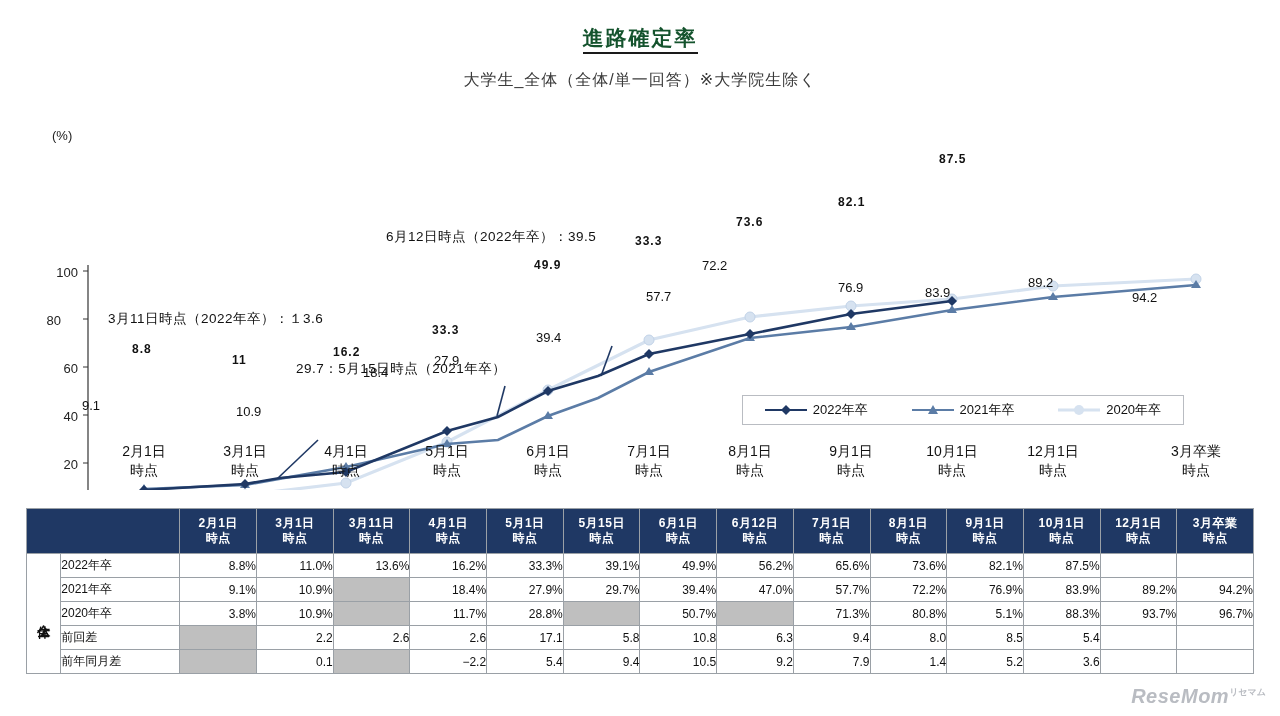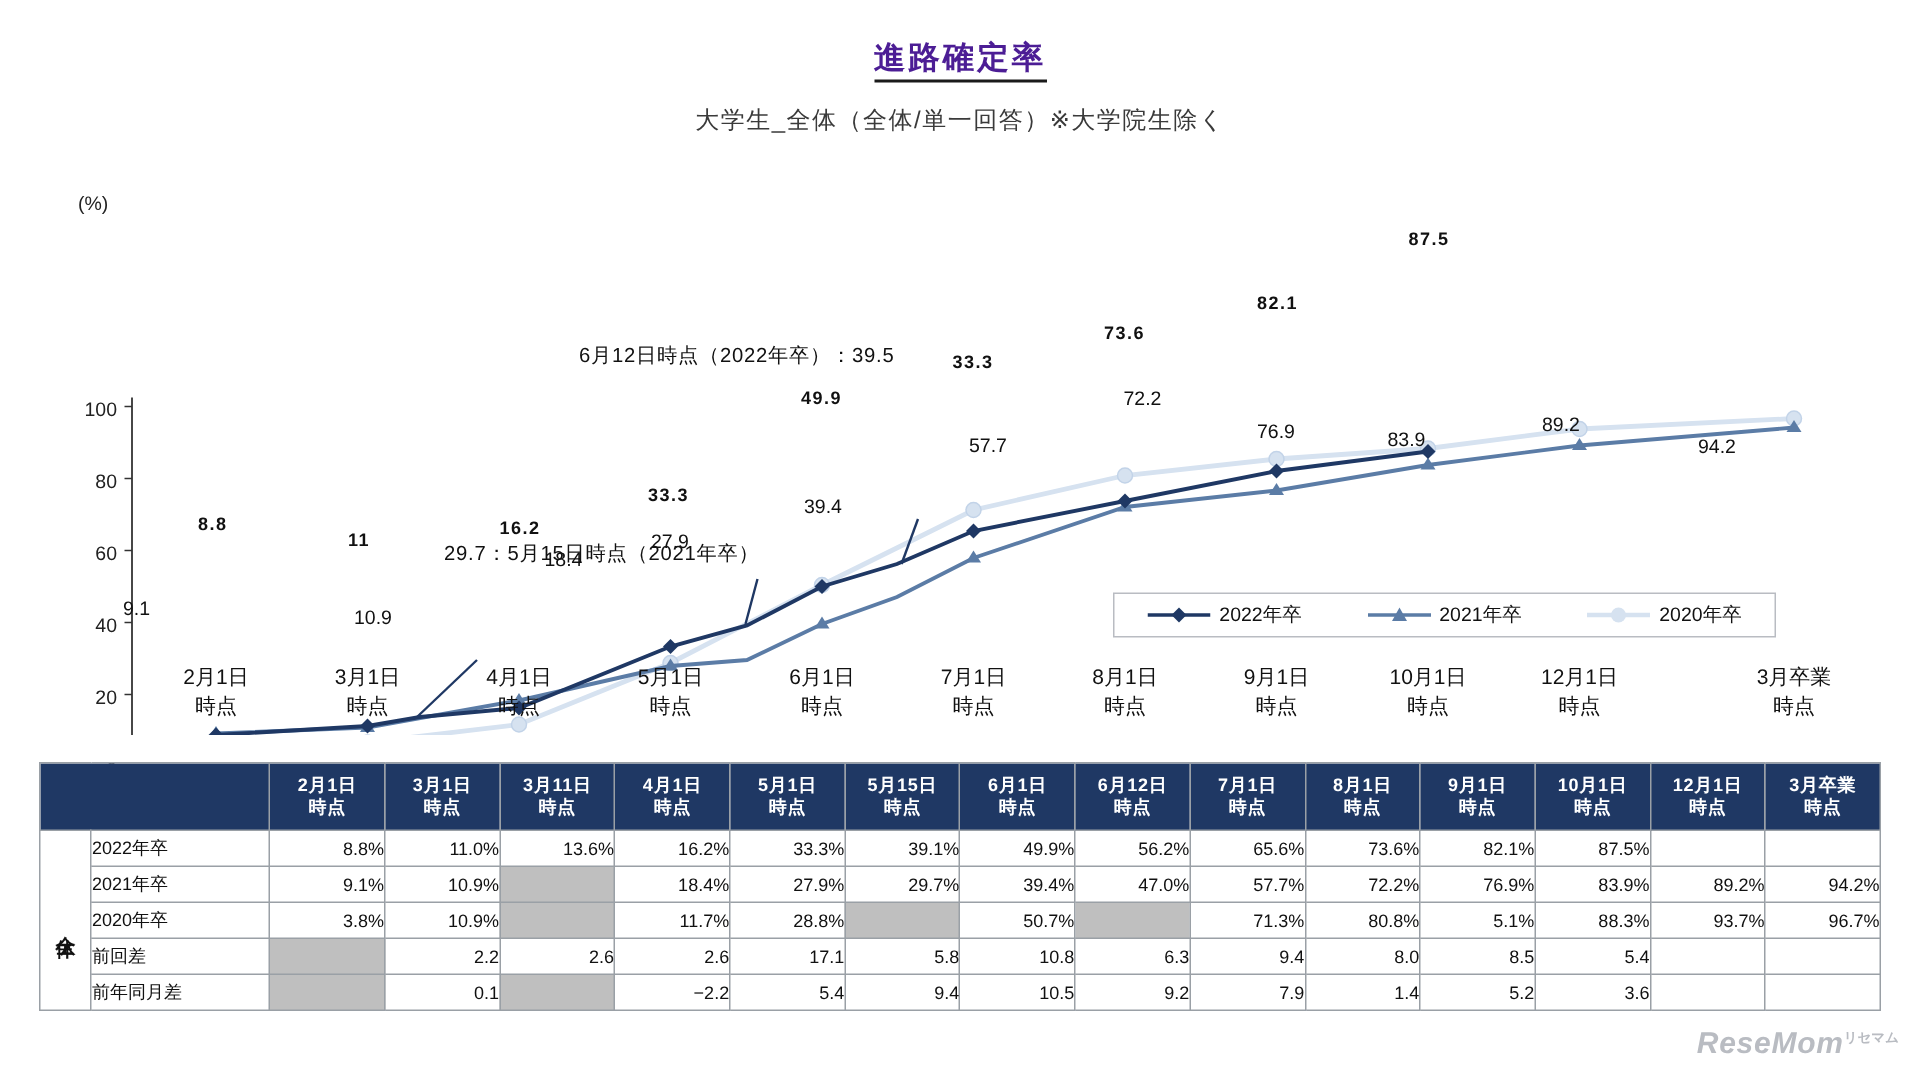--- a/index.html
+++ b/index.html
@@ -1,20 +1,20 @@
 <!DOCTYPE html>
 <html><head>
 <meta charset="utf-8">
 <style>
   html,body{margin:0;padding:0;}
   body{width:1280px;height:716px;background:#ffffff;font-family:"Liberation Sans","DejaVu Sans",sans-serif;color:#231f20;position:relative;overflow:hidden;}
 
   .title{
     position:absolute;left:0;right:0;top:24px;text-align:center;
-    font-size:21px;font-weight:bold;color:#4c1d95;letter-spacing:2px;
+    font-size:21px;font-weight:bold;color:#14532d;letter-spacing:2px;
   }
   .title span{border-bottom:2px solid #1a1a1a;padding-bottom:3px;}
   .subtitle{
     position:absolute;left:0;right:0;top:70px;text-align:center;
     font-size:16px;color:#3a3a3a;letter-spacing:1px;
   }
 
   .chart-area{position:absolute;left:0;top:110px;width:1280px;height:380px;}
   .unit-label{position:absolute;left:52px;top:18px;font-size:13px;color:#222;}
 
@@ -71,21 +71,21 @@
 <body>
 
 <div class="title"><span>進路確定率</span></div>
 <div class="subtitle">大学生_全体（全体/単一回答）※大学院生除く</div>
 
 <div class="chart-area">
 
   <div class="unit-label">(%)</div>
 
   <div class="axis-y-label" style="left:48px;top:155px;">100</div>
-  <div class="axis-y-label" style="left:48px;top:203px;">80</div>
+  <div class="axis-y-label" style="left:31px;top:203px;">80</div>
   <div class="axis-y-label" style="left:48px;top:251px;">60</div>
   <div class="axis-y-label" style="left:48px;top:299px;">40</div>
   <div class="axis-y-label" style="left:48px;top:347px;">20</div>
   <div class="axis-y-label" style="left:48px;top:395px;">0</div>
 
   <svg class="plot" width="1280" height="380">
 
     <line x1="88" y1="155" x2="88" y2="401" stroke="#333" stroke-width="1.2"></line>
     <line x1="88" y1="401" x2="1236" y2="401" stroke="#333" stroke-width="1.2"></line>
 
@@ -164,26 +164,27 @@
   <div class="dlabel b" style="left:736px;top:105px;">73.6</div>
   <div class="dlabel b" style="left:838px;top:85px;">82.1</div>
   <div class="dlabel b" style="left:939px;top:42px;">87.5</div>
 
   <div class="dlabel" style="left:82px;top:288px;">9.1</div>
   <div class="dlabel" style="left:236px;top:294px;">10.9</div>
   <div class="dlabel" style="left:363px;top:255px;">18.4</div>
   <div class="dlabel" style="left:434px;top:243px;">27.9</div>
   <div class="dlabel" style="left:536px;top:220px;">39.4</div>
   <div class="dlabel" style="left:646px;top:179px;">57.7</div>
-  <div class="dlabel" style="left:749px;top:148px;">72.2</div>
+  <div class="dlabel" style="left:702px;top:148px;">72.2</div>
   <div class="dlabel" style="left:838px;top:170px;">76.9</div>
   <div class="dlabel" style="left:925px;top:175px;">83.9</div>
   <div class="dlabel" style="left:1028px;top:165px;">89.2</div>
   <div class="dlabel" style="left:1132px;top:180px;">94.2</div>
 
+  <div class="anno" style="left:108px;top:200px;">3月11日時点（2022年卒）：１3.6</div>
   <div class="anno" style="left:386px;top:118px;">6月12日時点（2022年卒）：39.5</div>
   <div class="anno" style="left:296px;top:250px;">29.7：5月15日時点（2021年卒）</div>
 
   <div class="legend">
     <div class="item">
       <svg width="42" height="12">
         <line x1="0" y1="6" x2="42" y2="6" stroke="#1f3864" stroke-width="2.2"></line>
         <polygon points="21,1 26,6 21,11 16,6" fill="#1f3864"></polygon>
       </svg>
       <span>2022年卒</span>

